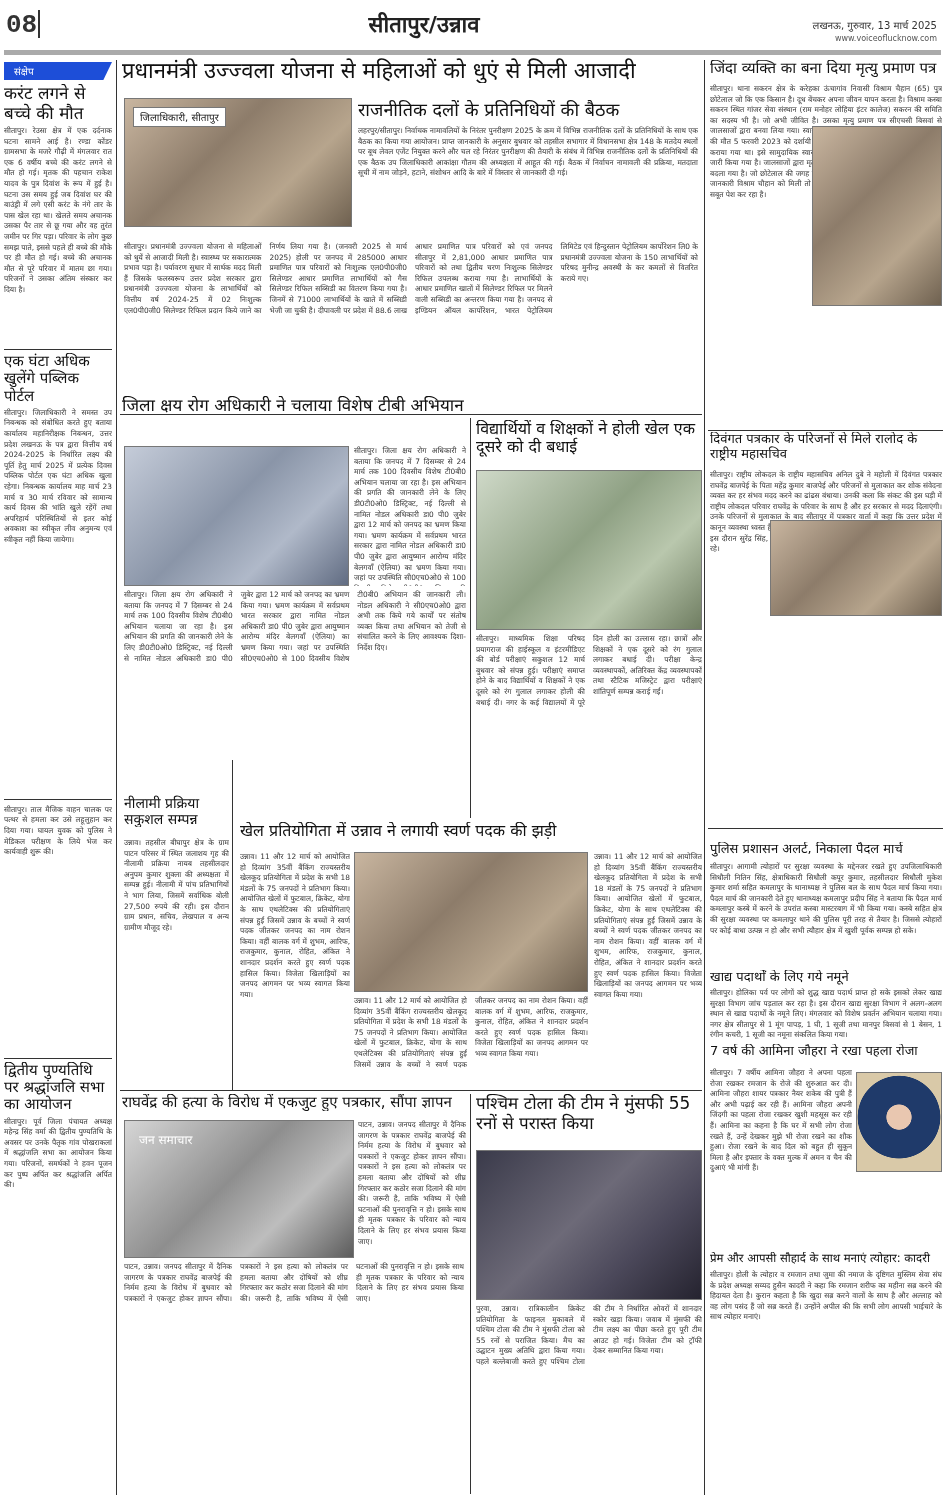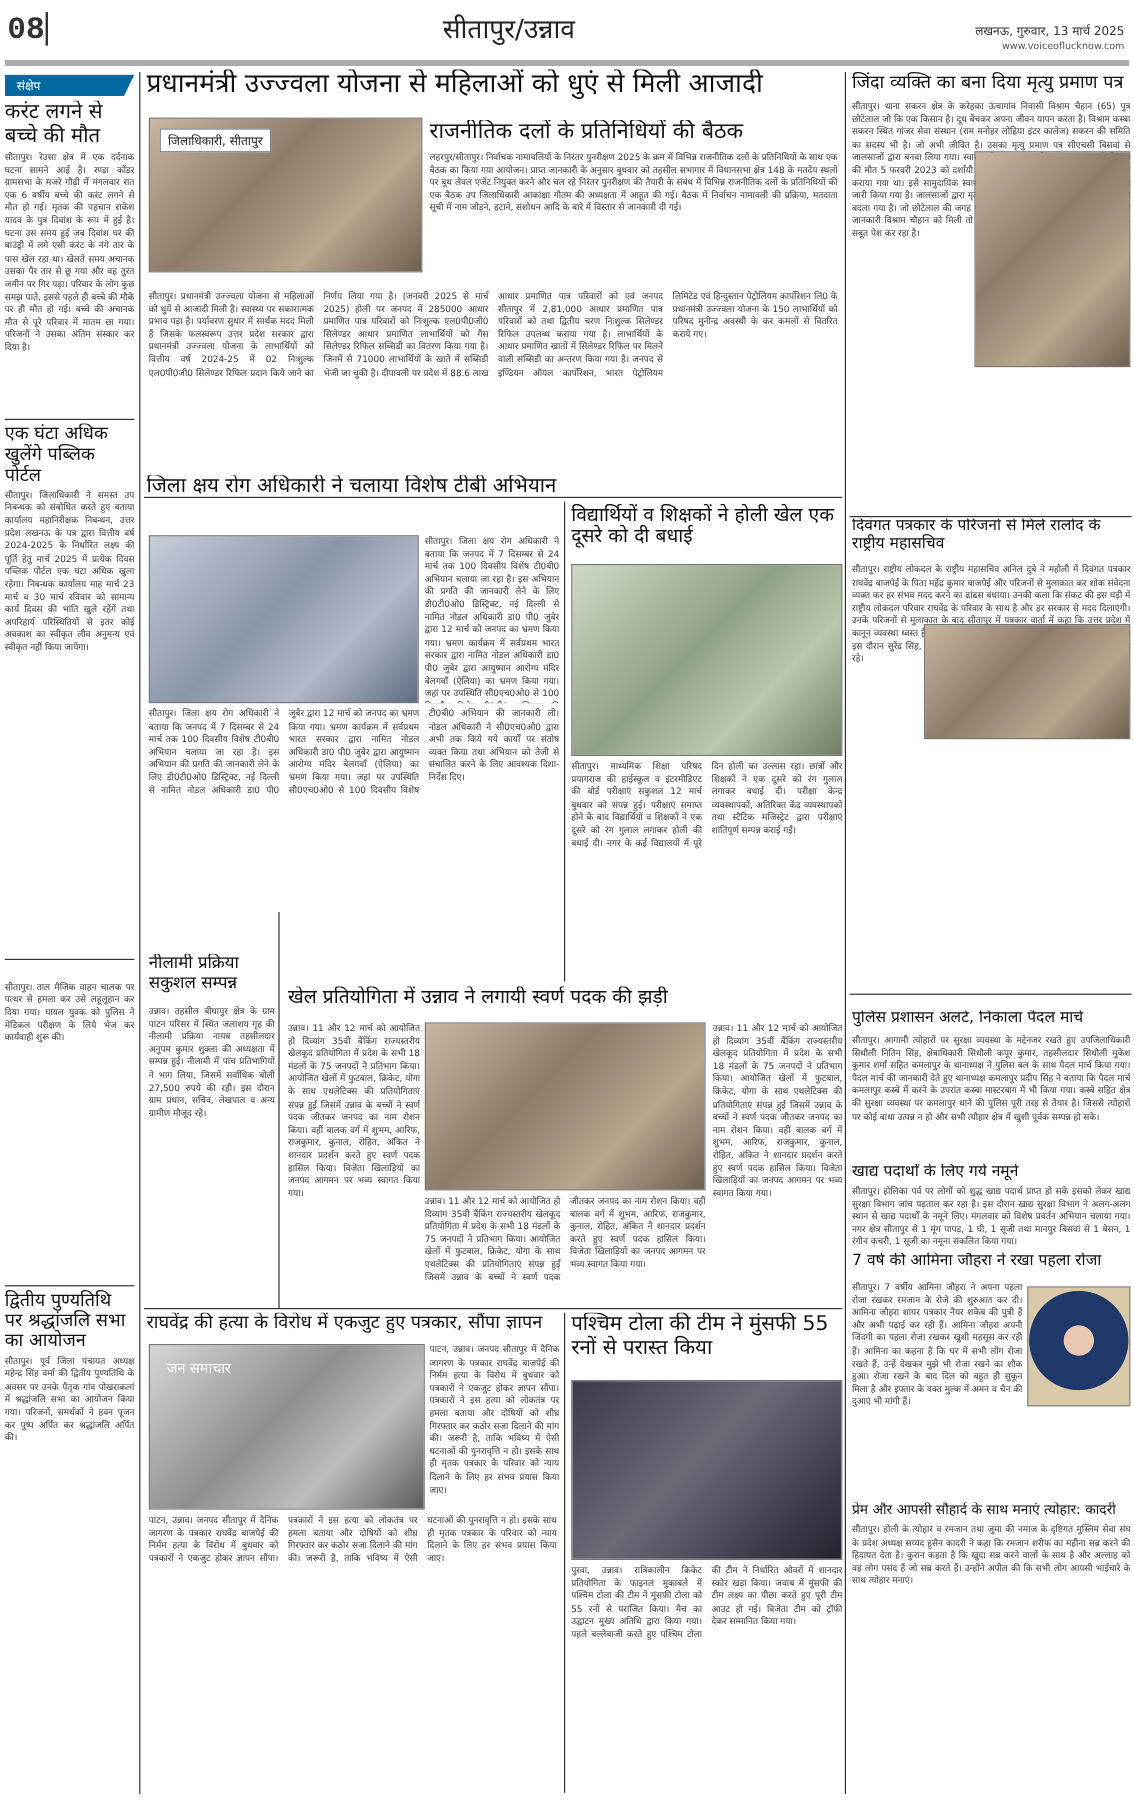--- a/index.html
+++ b/index.html
@@ -3,37 +3,37 @@
 <meta charset="utf-8">
 <style>
 *{box-sizing:border-box;margin:0;padding:0}
 body{width:945px;height:1500px;background:#fff;font-family:"DejaVu Sans",sans-serif;color:#222;position:relative;overflow:hidden}
 .abs{position:absolute}
 .masthead{left:0;top:0;width:945px;height:48px}
 .pg{left:6px;top:10px;font-size:26px;font-weight:bold;color:#333;font-family:Liberation Mono, monospace}
 .pgsep{left:38px;top:10px;width:2px;height:28px;background:#333}
 .brand{left:46px;top:8px;font-size:24px;font-weight:bold;color:#222}
 .brand .mid{color:#999}
-.section{left:0;width:848px;top:8px;text-align:center;font-size:22px;font-weight:normal;color:#222}
+.section{left:0;width:848px;top:8px;text-align:center;font-size:22px;font-weight:bold;color:#222}
 .dateline{right:8px;top:18px;font-size:10px;color:#333}
 .web{right:8px;top:34px;font-size:8px;color:#555}
 .rule{left:4px;top:50px;width:937px;height:5px;background:#aaa}
 .vline{width:1px;background:#333}
 .hline{height:1px;background:#333}
 .body-text{font-size:7.4px;line-height:10.6px;color:#333;text-align:justify;overflow:hidden}
 .hl{font-weight:normal;color:#111;line-height:1.15;overflow:hidden}
 .hl.light{font-weight:normal}
 .photo{background:linear-gradient(135deg,#c9b6a0,#8d7c6a 40%,#b7a58d 70%,#6f6150);border:1px solid #777;overflow:hidden}
 .photo.green{background:linear-gradient(135deg,#cfd9c8,#8fa184 45%,#b9c7ad 70%,#6f7d61)}
 .photo.blue{background:linear-gradient(135deg,#c5ccd9,#8a95a8 45%,#b0b9c9 70%,#616c82)}
 .photo.grey{background:linear-gradient(135deg,#d6d6d6,#8e8e8e 45%,#bdbdbd 70%,#5c5c5c)}
 .photo.night{background:linear-gradient(135deg,#3a3a4a,#6d6a78 45%,#4b485a 70%,#25232f)}
 .photo.child{background:radial-gradient(circle at 50% 45%,#e9c7b0 0 18%,#1f3a6a 19% 60%,#d9c9a8 61%)}
 .caption{position:absolute;left:8px;top:8px;background:#fff;border:1px solid #777;font-size:10px;padding:2px 6px;color:#222}
-.tag{background:#0369a1;color:#fff;font-size:10px;padding:2px 10px;clip-path:polygon(0 0,100% 0,92% 100%,0 100%)}
+.tag{background:#1d4ed8;color:#fff;font-size:10px;padding:2px 10px;clip-path:polygon(0 0,100% 0,92% 100%,0 100%)}
 .col2{column-count:2;column-gap:8px}
 .col3{column-count:3;column-gap:8px}
 .col4{column-count:4;column-gap:8px}
 .col2,.col3,.col4{column-rule:none}
 </style>
 </head>
 <body>
 
 <div class="abs masthead">
   <div class="abs pg">08</div>
@@ -48,21 +48,21 @@
 <div class="abs vline" style="left:704px;top:60px;height:1435px"></div>
 
 <div class="abs" style="left:4px;top:62px;width:108px">
   <div class="tag">संक्षेप</div>
   <div class="hl" style="font-size:17px;margin-top:4px">करंट लगने से बच्चे की मौत</div>
   <div class="body-text" style="height:220px;margin-top:3px">सीतापुर। रेउसा क्षेत्र में एक दर्दनाक घटना सामने आई है। रण्डा कोंडर ग्रामसभा के मजरे गौढ़ी में मंगलवार रात एक 6 वर्षीय बच्चे की करंट लगने से मौत हो गई। मृतक की पहचान राकेश यादव के पुत्र दिवांश के रूप में हुई है। घटना उस समय हुई जब दिवांश घर की बाउंड्री में लगे एसी करंट के नंगे तार के पास खेल रहा था। खेलते समय अचानक उसका पैर तार से छू गया और वह तुरंत जमीन पर गिर पड़ा। परिवार के लोग कुछ समझ पाते, इससे पहले ही बच्चे की मौके पर ही मौत हो गई। बच्चे की अचानक मौत से पूरे परिवार में मातम छा गया। परिजनों ने उसका अंतिम संस्कार कर दिया है।</div>
   <div class="hline" style="margin:3px 0"></div>
   <div class="hl" style="font-size:15px">एक घंटा अधिक खुलेंगे पब्लिक पोर्टल</div>
   <div class="body-text" style="height:388px;margin-top:3px">सीतापुर। जिलाधिकारी ने समस्त उप निबन्धक को संबोधित करते हुए बताया कार्यालय महानिरीक्षक निबन्धन, उत्तर प्रदेश लखनऊ के पत्र द्वारा वित्तीय वर्ष 2024-2025 के निर्धारित लक्ष्य की पूर्ति हेतु मार्च 2025 में प्रत्येक दिवस पब्लिक पोर्टल एक घंटा अधिक खुला रहेगा। निबन्धक कार्यालय माह मार्च 23 मार्च व 30 मार्च रविवार को सामान्य कार्य दिवस की भांति खुले रहेंगें तथा अपरिहार्य परिस्थितियों से इतर कोई अवकाश का स्वीकृत लीव अनुमन्य एवं स्वीकृत नहीं किया जायेगा।</div>
   <div class="hline" style="margin:3px 0"></div>
-  <div class="body-text" style="height:250px;margin-top:18px">सीतापुर। ताल मैजिक वाहन चालक पर पत्थर से हमला कर उसे लहूलुहान कर दिया गया। घायल युवक को पुलिस ने मेडिकल परीक्षण के लिये भेज कर कार्यवाही शुरू की।</div>
+  <div class="body-text" style="height:250px;margin-top:5px">सीतापुर। ताल मैजिक वाहन चालक पर पत्थर से हमला कर उसे लहूलुहान कर दिया गया। घायल युवक को पुलिस ने मेडिकल परीक्षण के लिये भेज कर कार्यवाही शुरू की।</div>
   <div class="hline" style="margin:3px 0"></div>
   <div class="hl" style="font-size:15px">द्वितीय पुण्यतिथि पर श्रद्धांजलि सभा का आयोजन</div>
   <div class="body-text" style="height:300px;margin-top:3px">सीतापुर। पूर्व जिला पंचायत अध्यक्ष महेन्द्र सिंह वर्मा की द्वितीय पुण्यतिथि के अवसर पर उनके पैतृक गांव पोखराकलां में श्रद्धांजलि सभा का आयोजन किया गया। परिजनों, समर्थकों ने हवन पूजन कर पुष्प अर्पित कर श्रद्धांजलि अर्पित की।</div>
 </div>
 
 <div class="abs hl" style="left:122px;top:58px;width:578px;font-size:22px;white-space:nowrap">प्रधानमंत्री उज्ज्वला योजना से महिलाओं को धुएं से मिली आजादी</div>
 <div class="abs photo" style="left:124px;top:98px;width:228px;height:129px">
   <div class="caption">जिलाधिकारी, सीतापुर</div>
 </div>
 <div class="abs body-text col4" style="left:124px;top:242px;width:574px;height:170px">सीतापुर। प्रधानमंत्री उज्ज्वला योजना से महिलाओं को धुयें से आजादी मिली है। स्वास्थ्य पर सकारात्मक प्रभाव पड़ा है। पर्यावरण सुधार में सार्थक मदद मिली हैं जिसके फलस्वरूप उत्तर प्रदेश सरकार द्वारा प्रधानमंत्री उज्ज्वला योजना के लाभार्थियों को वित्तीय वर्ष 2024-25 में 02 निःशुल्क एल0पी0जी0 सिलेण्डर रिफिल प्रदान किये जाने का निर्णय लिया गया है। (जनवरी 2025 से मार्च 2025) होली पर जनपद में 285000 आधार प्रमाणित पात्र परिवारों को निःशुल्क एल0पी0जी0 सिलेण्डर आधार प्रमाणित लाभार्थियों को गैस सिलेण्डर रिफिल सब्सिडी का वितरण किया गया है। जिनमें से 71000 लाभार्थियों के खाते में सब्सिडी भेजी जा चुकी है। दीपावली पर प्रदेश में 88.6 लाख आधार प्रमाणित पात्र परिवारों को एवं जनपद सीतापुर में 2,81,000 आधार प्रमाणित पात्र परिवारों को तथा द्वितीय चरण निःशुल्क सिलेण्डर रिफिल उपलब्ध कराया गया है। लाभार्थियों के आधार प्रमाणित खातों में सिलेण्डर रिफिल पर मिलने वाली सब्सिडी का अन्तरण किया गया है। जनपद से इण्डियन ऑयल कार्पोरेशन, भारत पेट्रोलियम लिमिटेड एवं हिन्दुस्तान पेट्रोलियम कार्पोरेशन लि0 के प्रधानमंत्री उज्ज्वला योजना के 150 लाभार्थियों को परिषद मुनीन्द्र अवस्थी के कर कमलों से वितरित कराये गए।</div>

